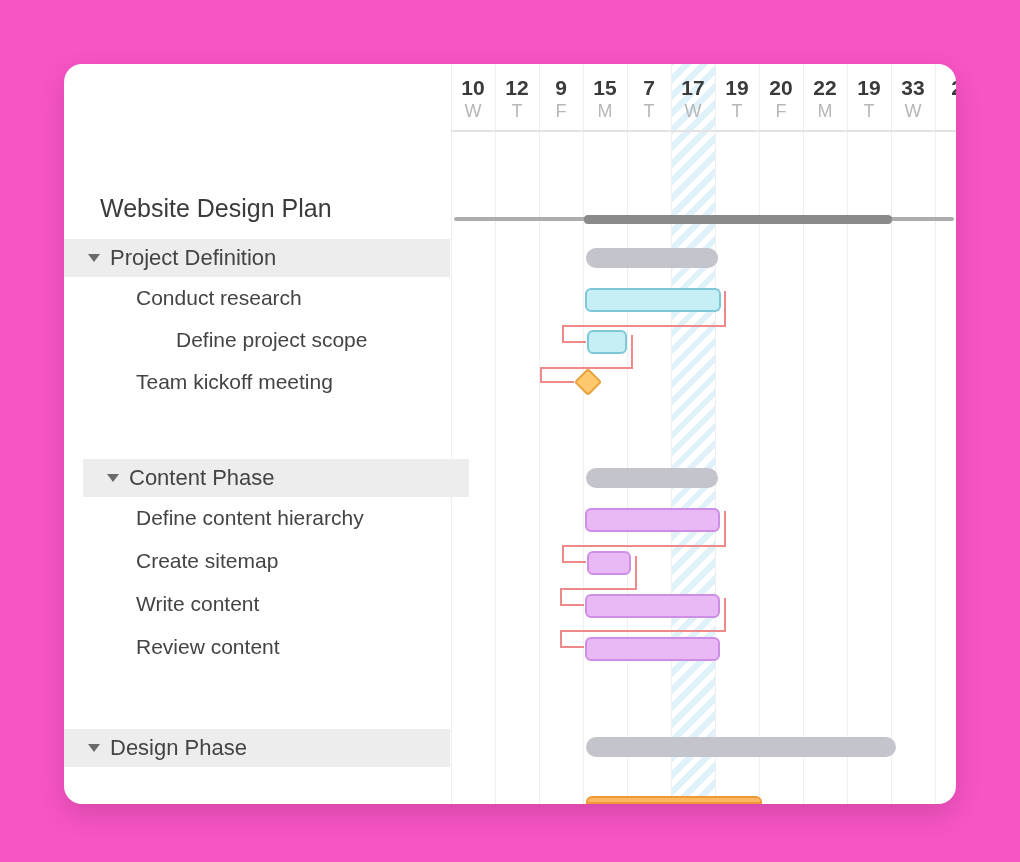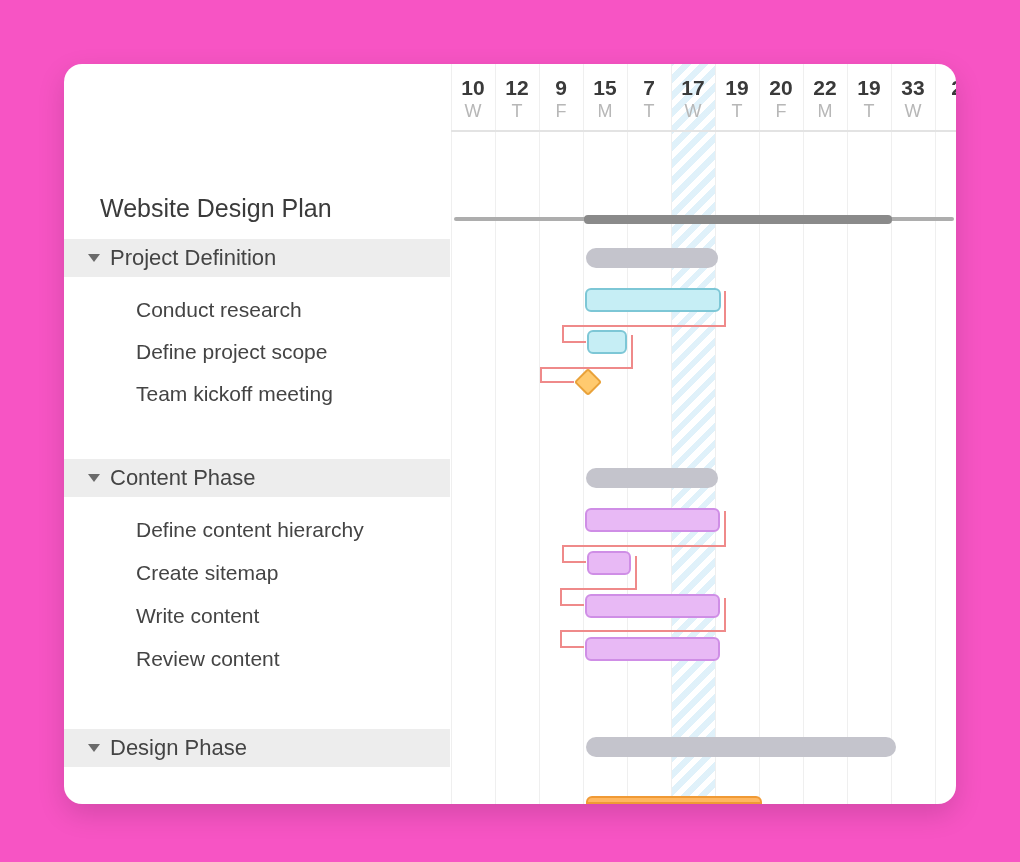--- a/index.html
+++ b/index.html
@@ -78,21 +78,21 @@
     width: 0; height: 0;
     border-left: 6px solid transparent;
     border-right: 6px solid transparent;
     border-top: 8px solid #6b6b6b;
     margin-right: 10px;
   }
   .task {
     position: absolute;
     left: 72px;
     font-size: 21px; color: #444; font-weight: 400;
-    height: 36px; display: flex; align-items: flex-end;
+    height: 36px; display: flex; align-items: flex-start;
   }
 
   
   .sumline-thin {
     position: absolute;
     height: 4px; background: #adadad; top: 153px;
     border-radius: 2px;
   }
   .sumline-thick {
     position: absolute;
@@ -217,21 +217,21 @@
     <span class="tri"></span>
     <span>Project Definition</span>
   </div>
   <div class="sumbar" style="top:184px; left:522px; width:132px;"></div>
 
   <div class="task" style="top:222px;">
       <span>Conduct research</span>
     </div>
   <div class="bar cyan" style="top:224px; left:521px; width:136px;"></div>
 
-  <div class="task" style="top:264px;">
+  <div class="task" style="top:264px;margin-left:40px;">
       <span>Define project scope</span>
     </div>
   <div class="bar cyan" style="top:266px; left:523px; width:40px;"></div>
 
   <div class="task" style="top:306px;">
       <span>Team kickoff meeting</span>
     </div>
   <div class="milestone" style="top:308px; left:514px;"></div>
 
   <div class="dep">
@@ -240,21 +240,21 @@
     <div class="v" style="left:498px; top:261px; height:18px;"></div>
     <div class="h" style="left:498px; top:277px; width:24px;"></div>
   </div>
   <div class="dep">
     <div class="v" style="left:567px; top:271px; height:34px;"></div>
     <div class="h" style="left:476px; top:303px; width:91px;"></div>
     <div class="v" style="left:476px; top:303px; height:16px;"></div>
     <div class="h" style="left:476px; top:317px; width:34px;"></div>
   </div>
 
-  <div class="group-header" style="top:395px;">
+  <div class="group-header" style="top:395px;margin-left:19px;">
     <span class="tri"></span>
     <span>Content Phase</span>
   </div>
   <div class="sumbar" style="top:404px; left:522px; width:132px;"></div>
 
   <div class="task" style="top:442px;">
       <span>Define content hierarchy</span>
     </div>
   <div class="bar pink" style="top:444px; left:521px; width:135px;"></div>
 

